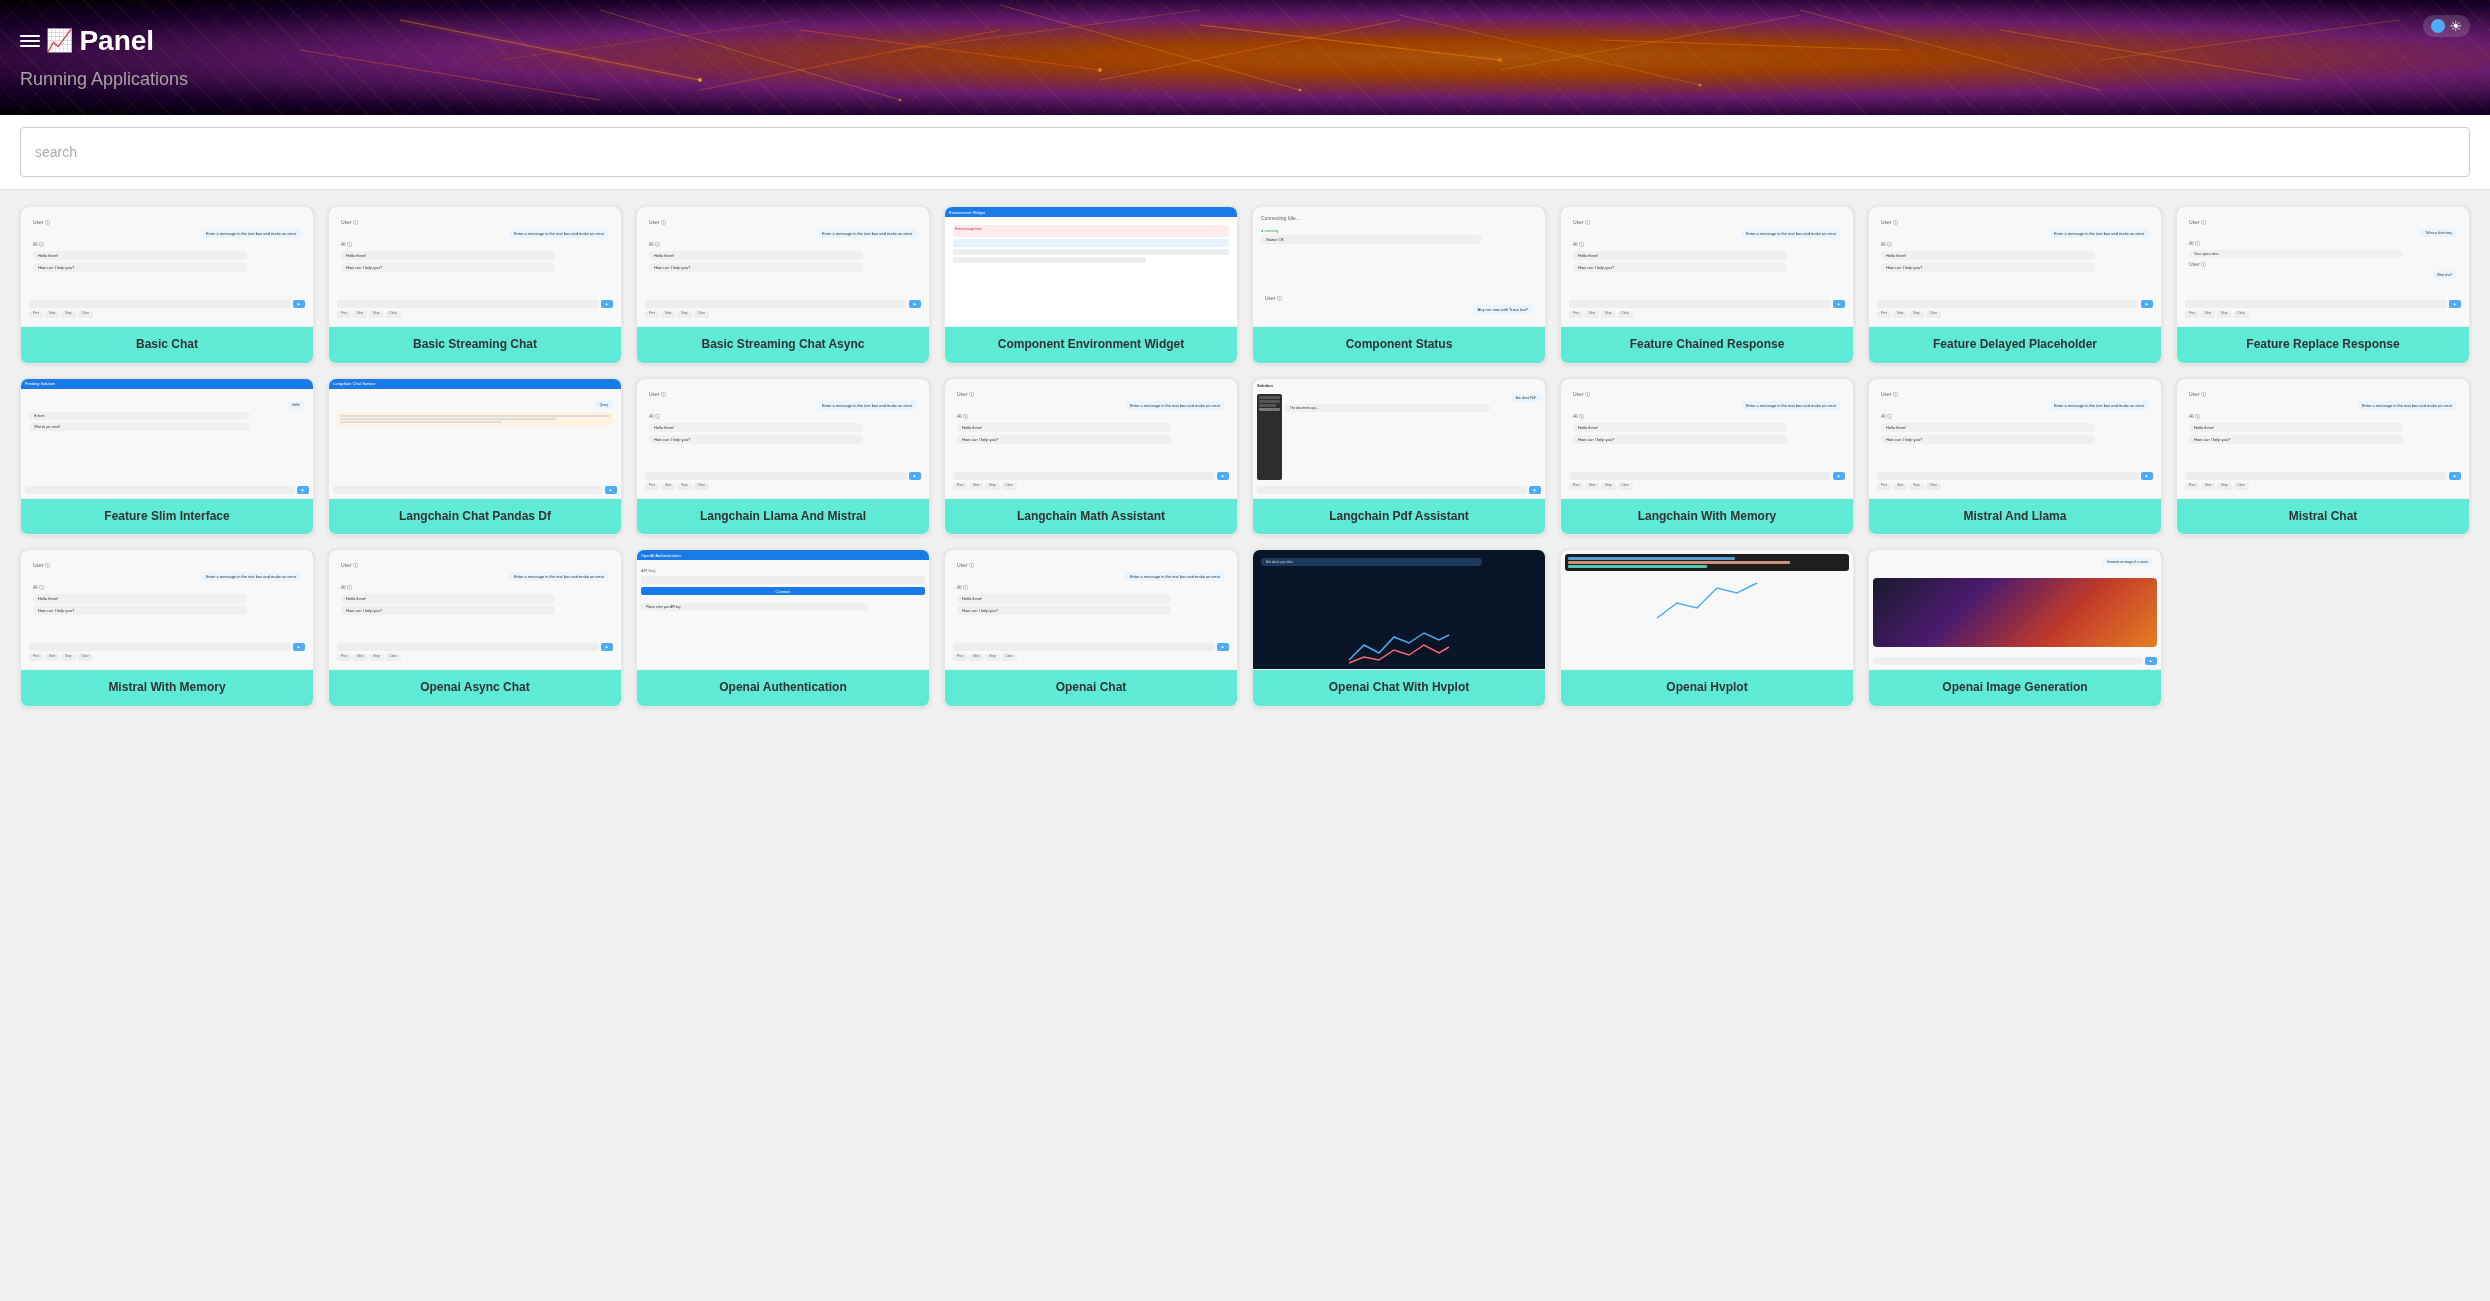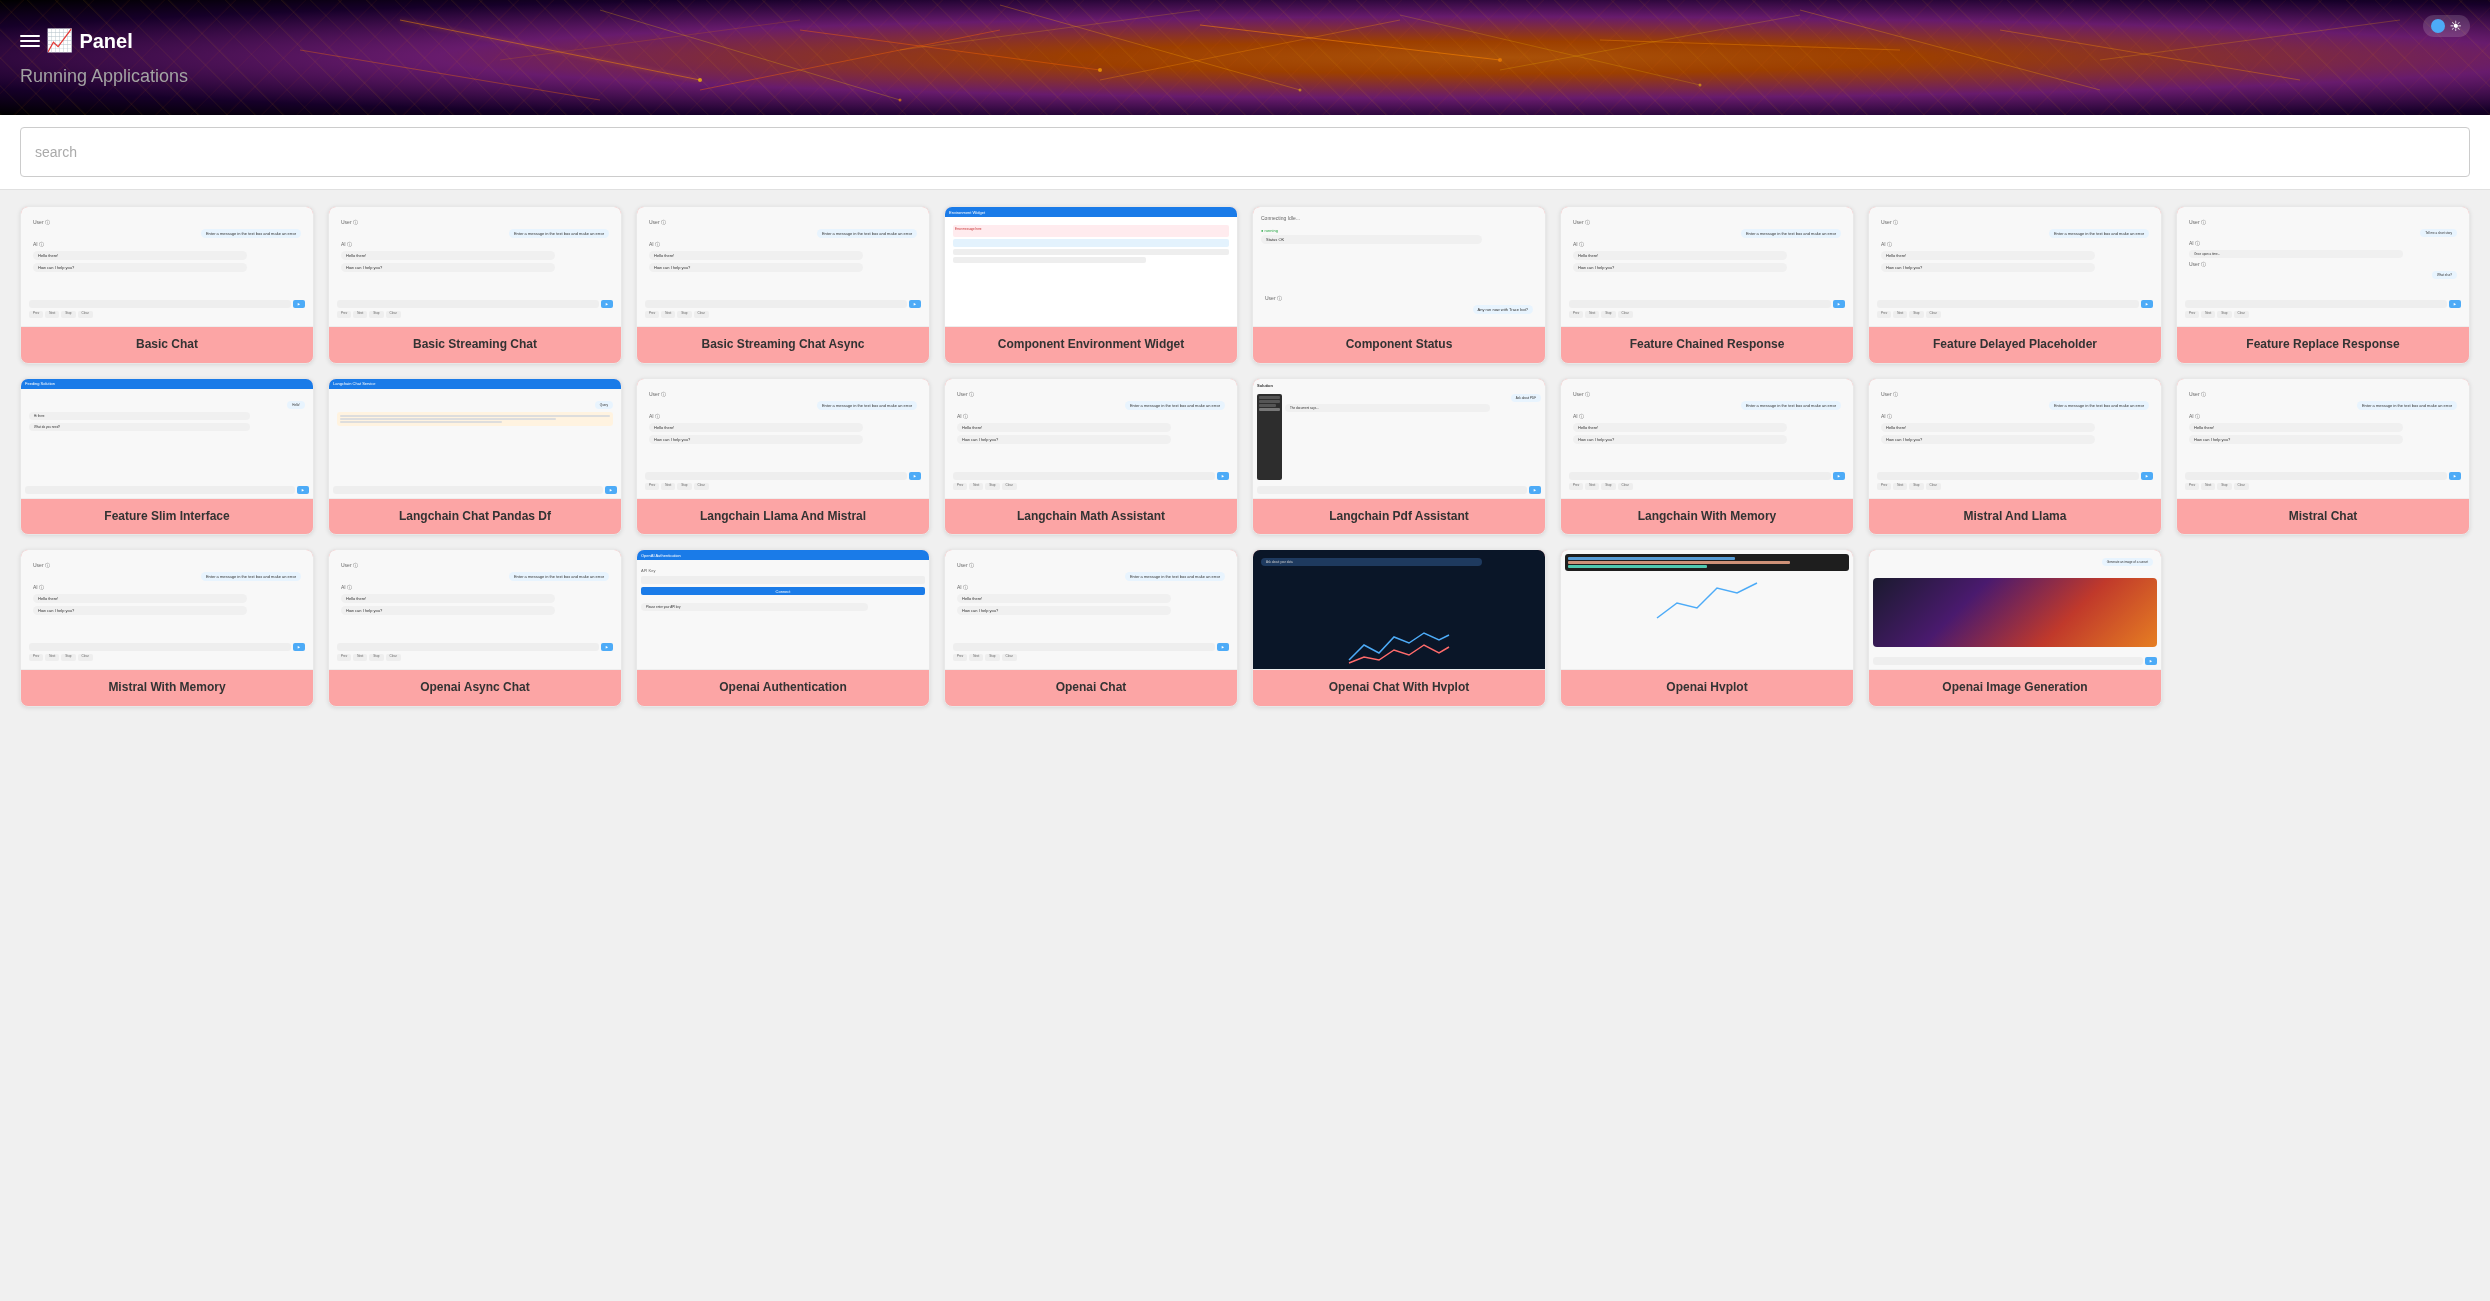--- a/index.html
+++ b/index.html
@@ -69,21 +69,21 @@
       height: 2px;
       background: white;
       border-radius: 1px;
     }
     .logo-wave {
       color: white;
       font-size: 22px;
     }
     .logo-text {
       color: white;
-      font-size: 20px;
+      font-size: 28px;
       font-weight: 600;
     }
     .header-title {
       color: #a3a3a3;
       font-size: 18px;
       font-weight: 500;
     }
     .header-controls {
       position: absolute;
       right: 20px;
@@ -135,21 +135,21 @@
     .cards-container {
       padding: 16px 20px;
       background: #f0f0f0;
     }
     .cards-grid {
       display: grid;
       grid-template-columns: repeat(8, 1fr);
       gap: 14px;
     }
     .card {
-      background: #fca5a5;
+      background: #5eead4;
       border-radius: 8px;
       overflow: hidden;
       box-shadow: 0 1px 4px rgba(0,0,0,0.1);
       cursor: pointer;
       transition: box-shadow 0.2s;
       border: 1px solid #e8e8e8;
     }
     .card-thumbnail {
       height: 120px;
       background: #f8f8f8;

